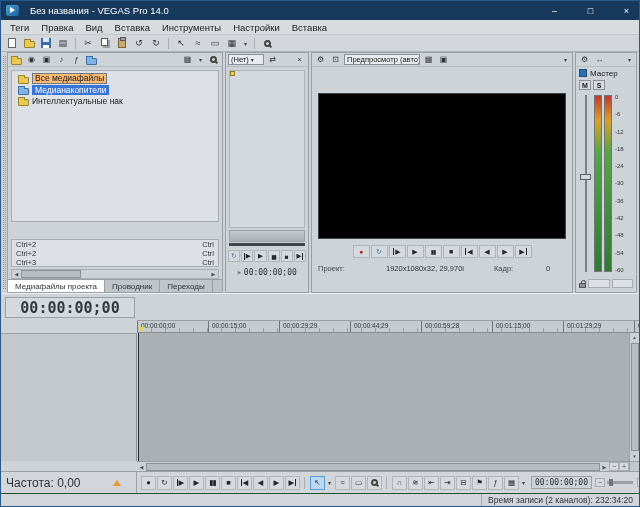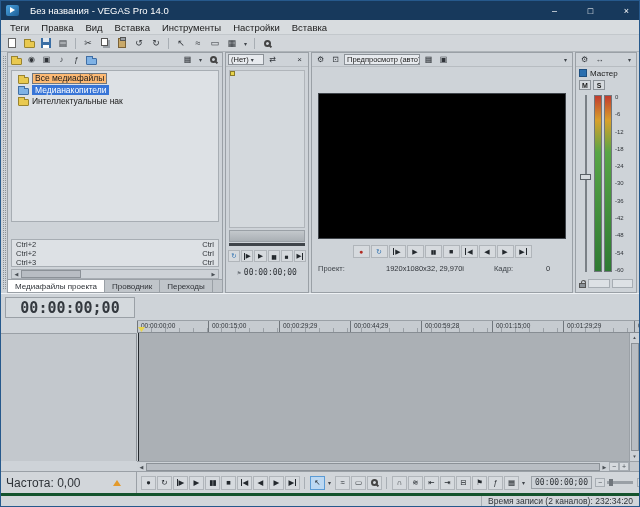--- a/index.html
+++ b/index.html
@@ -143,21 +143,21 @@
   .tempo{width:0;height:0;border-left:4px solid transparent;border-right:4px solid transparent;border-bottom:6px solid #e39a2b;margin-left:28px;}
   .btnT{width:15px;height:14px;border:1px solid #b0b5ba;background:#d6dade;display:flex;align-items:center;justify-content:center;font-size:7.5px;color:#23282d;margin-left:1px;flex:0 0 auto;}
   .active-tool{background:#bcd8f2;border-color:#5b9bd5;}
   .caretb{width:9px;height:14px;display:flex;align-items:center;justify-content:center;font-size:6px;color:#3f444a;flex:0 0 auto;}
   .bsep{width:1px;height:12px;background:#a8aeb4;margin:0 4px;flex:0 0 auto;}
   .timebox{font-family:"DejaVu Sans Mono",monospace;font-size:8px;border:1px solid #9aa0a6;background:#cdd2d7;padding:1px 3px;margin:0 3px;flex:0 0 auto;color:#2f3338;}
   .zslider{width:26px;height:3px;background:#9aa0a6;position:relative;margin:0 4px 0 2px;flex:0 0 auto;}
   .zthumb{position:absolute;left:2px;top:-2px;width:4px;height:7px;background:#70767c;}
 
   
-  .statusbar{position:absolute;top:492px;left:0;right:0;bottom:0;background:#d2d6da;border-top:3px solid #14532d;
+  .statusbar{position:absolute;top:492px;left:0;right:0;bottom:0;background:#d2d6da;border-top:1px solid #14532d;
     display:flex;align-items:center;justify-content:flex-end;}
   .scell{font-size:8.5px;color:#2f3338;border-left:1px solid #a7adb3;padding:0 6px;height:100%;display:flex;align-items:center;}
 </style>
 </head>
 <body>
 
 <div class="window">
 
   <div class="titlebar">
     <span class="applogo"></span>

